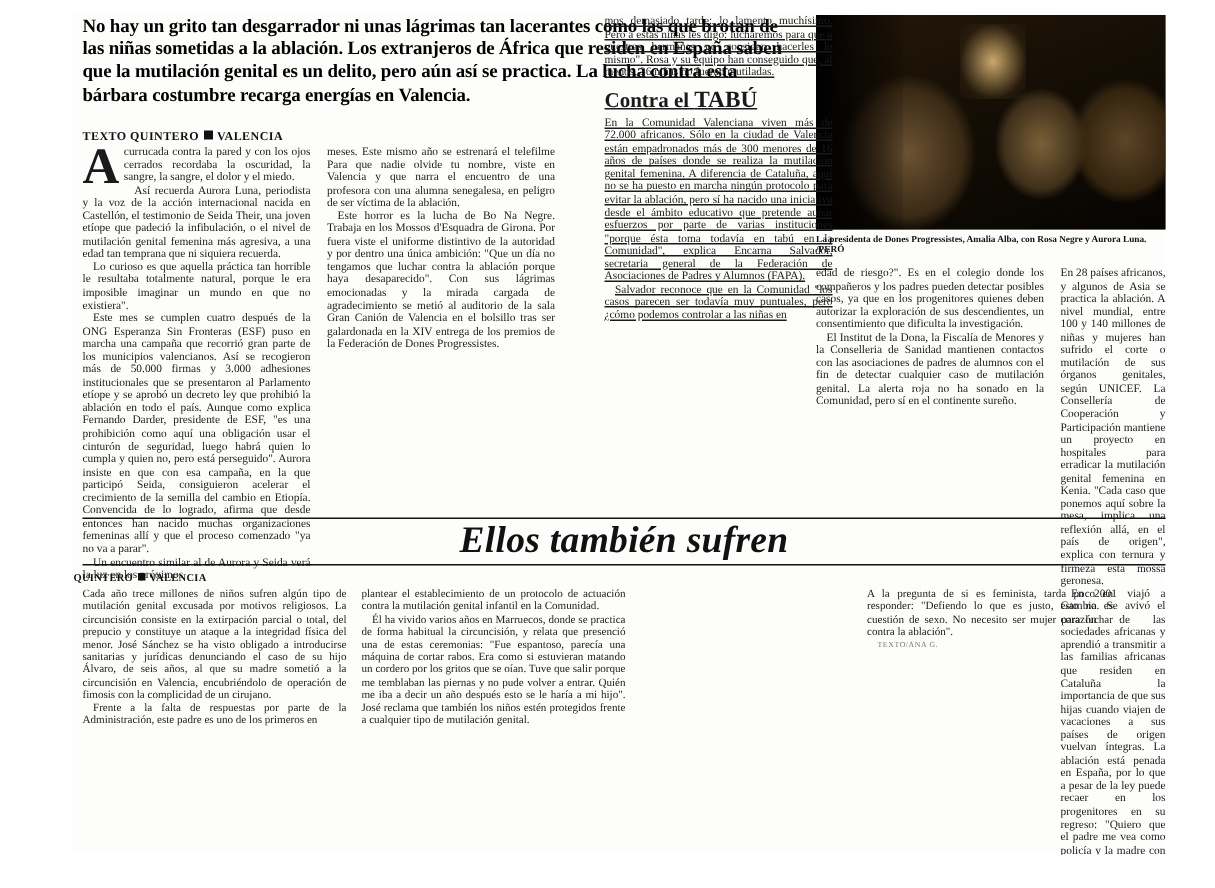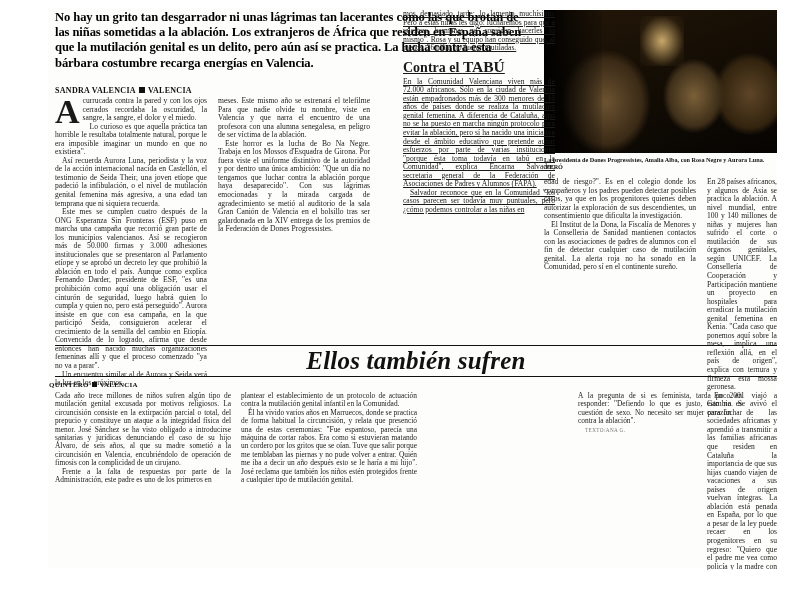--- a/index.html
+++ b/index.html
@@ -69,34 +69,34 @@
 </style>
 </head>
 <body>
 
 <div class="page">
   <div class="scan"></div>
 
   <div class="headline">No hay un grito tan desgarrador ni unas lágrimas tan lacerantes como las que brotan de las niñas sometidas a la ablación. Los extranjeros de África que residen en España saben que la mutilación genital es un delito, pero aún así se practica. La lucha contra esta bárbara costumbre recarga energías en Valencia.</div>
 
   <div class="byline">
-    <span class="sq">SANDRA VALENCIA</span><span class="sep"></span><span class="city">VALENCIA</span>
+    <span class="sq">TEXTO QUINTERO</span><span class="sep"></span><span class="city">VALENCIA</span>
   </div>
 
   <div class="photo">
     <div class="fig"></div>
     <div class="glow"></div>
     <div class="dark"></div>
   </div>
   <div class="caption">La presidenta de Dones Progressistes, Amalia Alba, con Rosa Negre y Aurora Luna. /PERÓ</div>
 
   <div class="col" id="c1">
     <p class="first"><span class="dropcap">A</span><span>currucada contra la pared y con los ojos cerrados recordaba la oscuridad, la sangre, la sangre, el dolor y el miedo.</span></p>
+    <p>Así recuerda Aurora Luna, periodista y la voz de la acción internacional nacida en Castellón, el testimonio de Seida Their, una joven etíope que padeció la infibulación, o el nivel de mutilación genital femenina más agresiva, a una edad tan temprana que ni siquiera recuerda.</p>
     <p>Lo curioso es que aquella práctica tan horrible le resultaba totalmente natural, porque le era imposible imaginar un mundo en que no existiera".</p>
-    <p>Así recuerda Aurora Luna, periodista y la voz de la acción internacional nacida en Castellón, el testimonio de Seida Their, una joven etíope que padeció la infibulación, o el nivel de mutilación genital femenina más agresiva, a una edad tan temprana que ni siquiera recuerda.</p>
     <p>Este mes se cumplen cuatro después de la ONG Esperanza Sin Fronteras (ESF) puso en marcha una campaña que recorrió gran parte de los municipios valencianos. Así se recogieron más de 50.000 firmas y 3.000 adhesiones institucionales que se presentaron al Parlamento etíope y se aprobó un decreto ley que prohibió la ablación en todo el país. Aunque como explica Fernando Darder, presidente de ESF, "es una prohibición como aquí una obligación usar el cinturón de seguridad, luego habrá quien lo cumpla y quien no, pero está perseguido". Aurora insiste en que con esa campaña, en la que participó Seida, consiguieron acelerar el crecimiento de la semilla del cambio en Etiopía. Convencida de lo logrado, afirma que desde entonces han nacido muchas organizaciones femeninas allí y que el proceso comenzado "ya no va a parar".</p>
     <p>Un encuentro similar al de Aurora y Seida verá la luz en los próximos</p>
   </div>
 
   <div class="col" id="c2">
     <p class="first">meses. Este mismo año se estrenará el telefilme Para que nadie olvide tu nombre, viste en Valencia y que narra el encuentro de una profesora con una alumna senegalesa, en peligro de ser víctima de la ablación.</p>
     <p>Este horror es la lucha de Bo Na Negre. Trabaja en los Mossos d'Esquadra de Girona. Por fuera viste el uniforme distintivo de la autoridad y por dentro una única ambición: "Que un día no tengamos que luchar contra la ablación porque haya desaparecido". Con sus lágrimas emocionadas y la mirada cargada de agradecimiento se metió al auditorio de la sala Gran Canión de Valencia en el bolsillo tras ser galardonada en la XIV entrega de los premios de la Federación de Dones Progressistes.</p>
   </div>
 
   <div class="col" id="c3">

